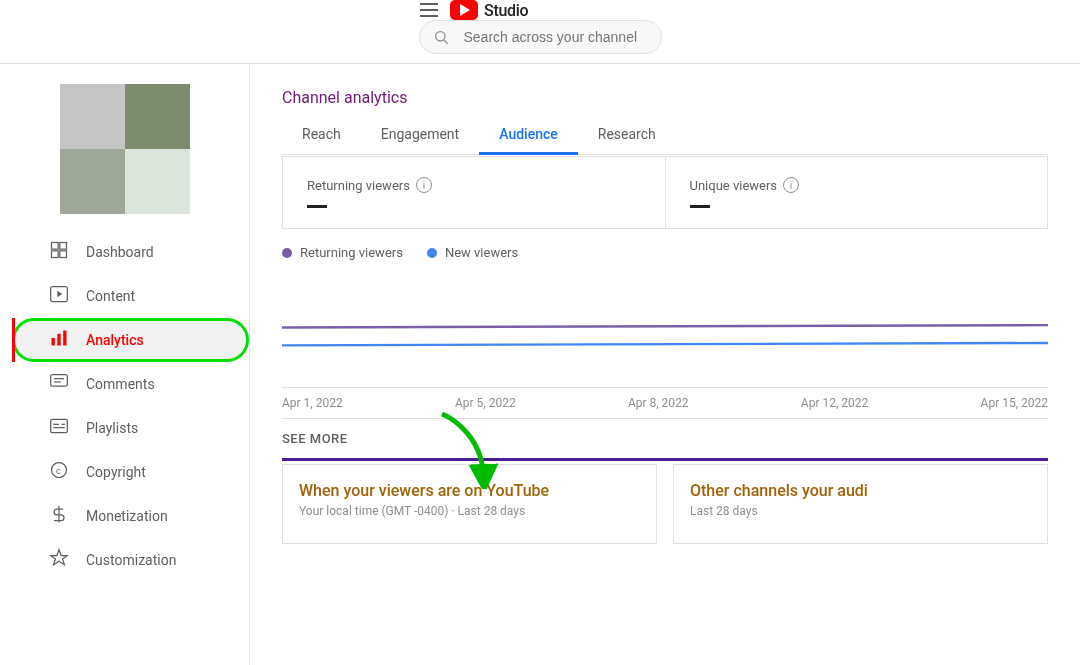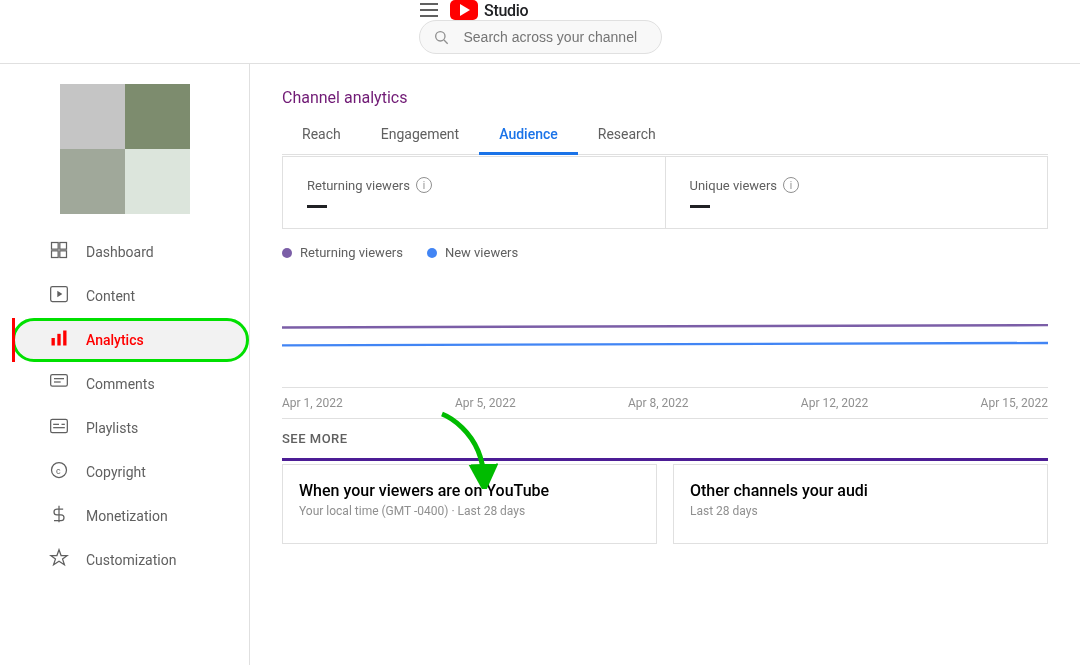--- a/index.html
+++ b/index.html
@@ -250,21 +250,21 @@
     }
     .bottom-card {
       flex: 1;
       padding: 16px;
       border: 1px solid #e0e0e0;
       min-height: 80px;
     }
     .bottom-card-title {
       font-size: 16px;
       font-weight: 500;
-      color: #000000;
+      color: #a16207;
       margin-bottom: 4px;
     }
     .bottom-card-subtitle {
       font-size: 12px;
       color: #909090;
     }
     .arrow-svg {
       position: absolute;
       left: 140px;
       top: -55px;

